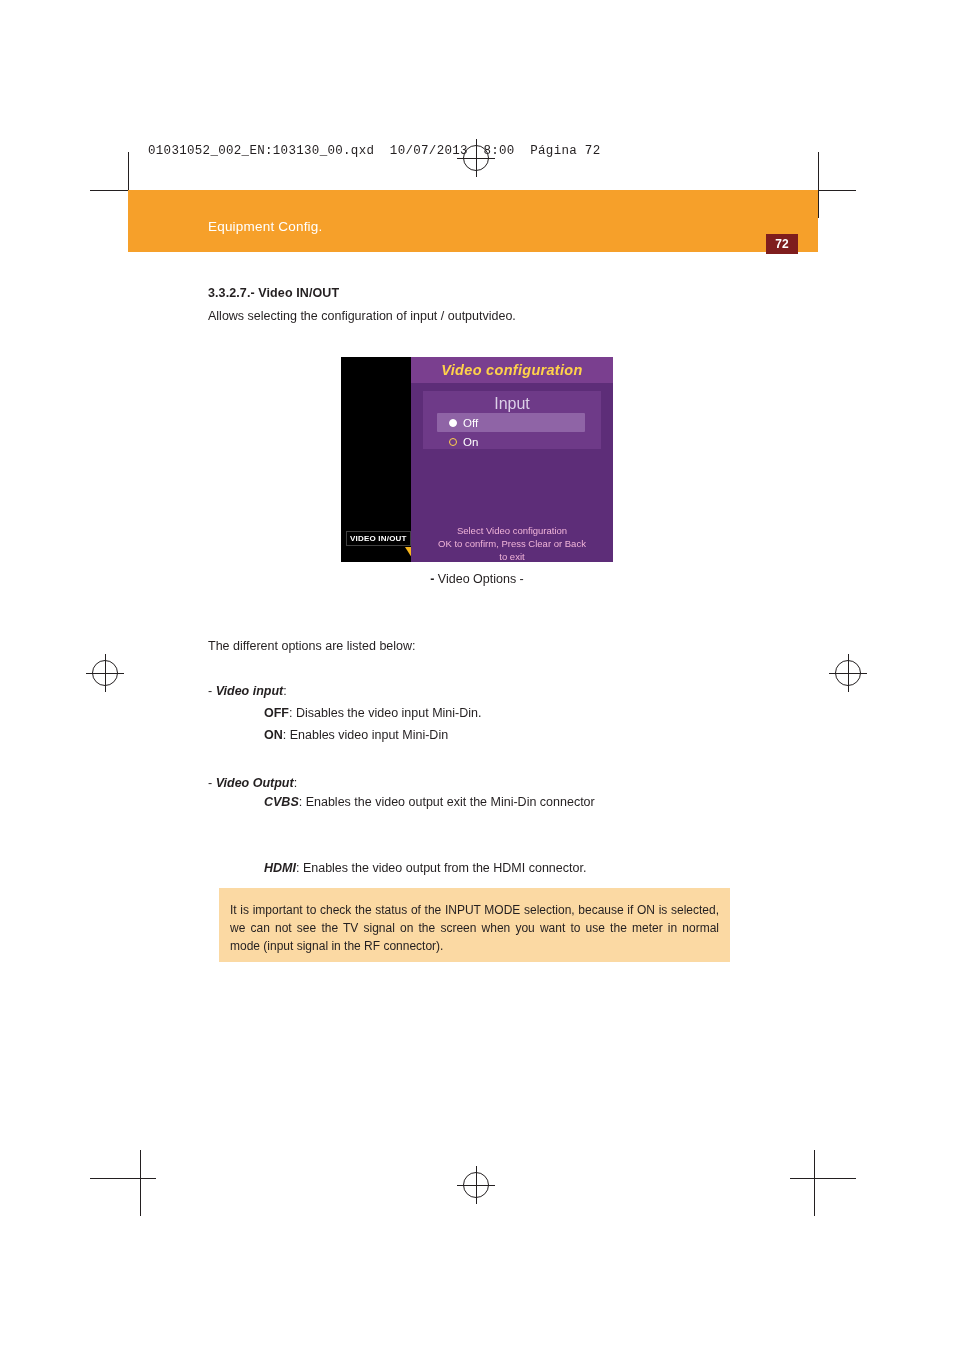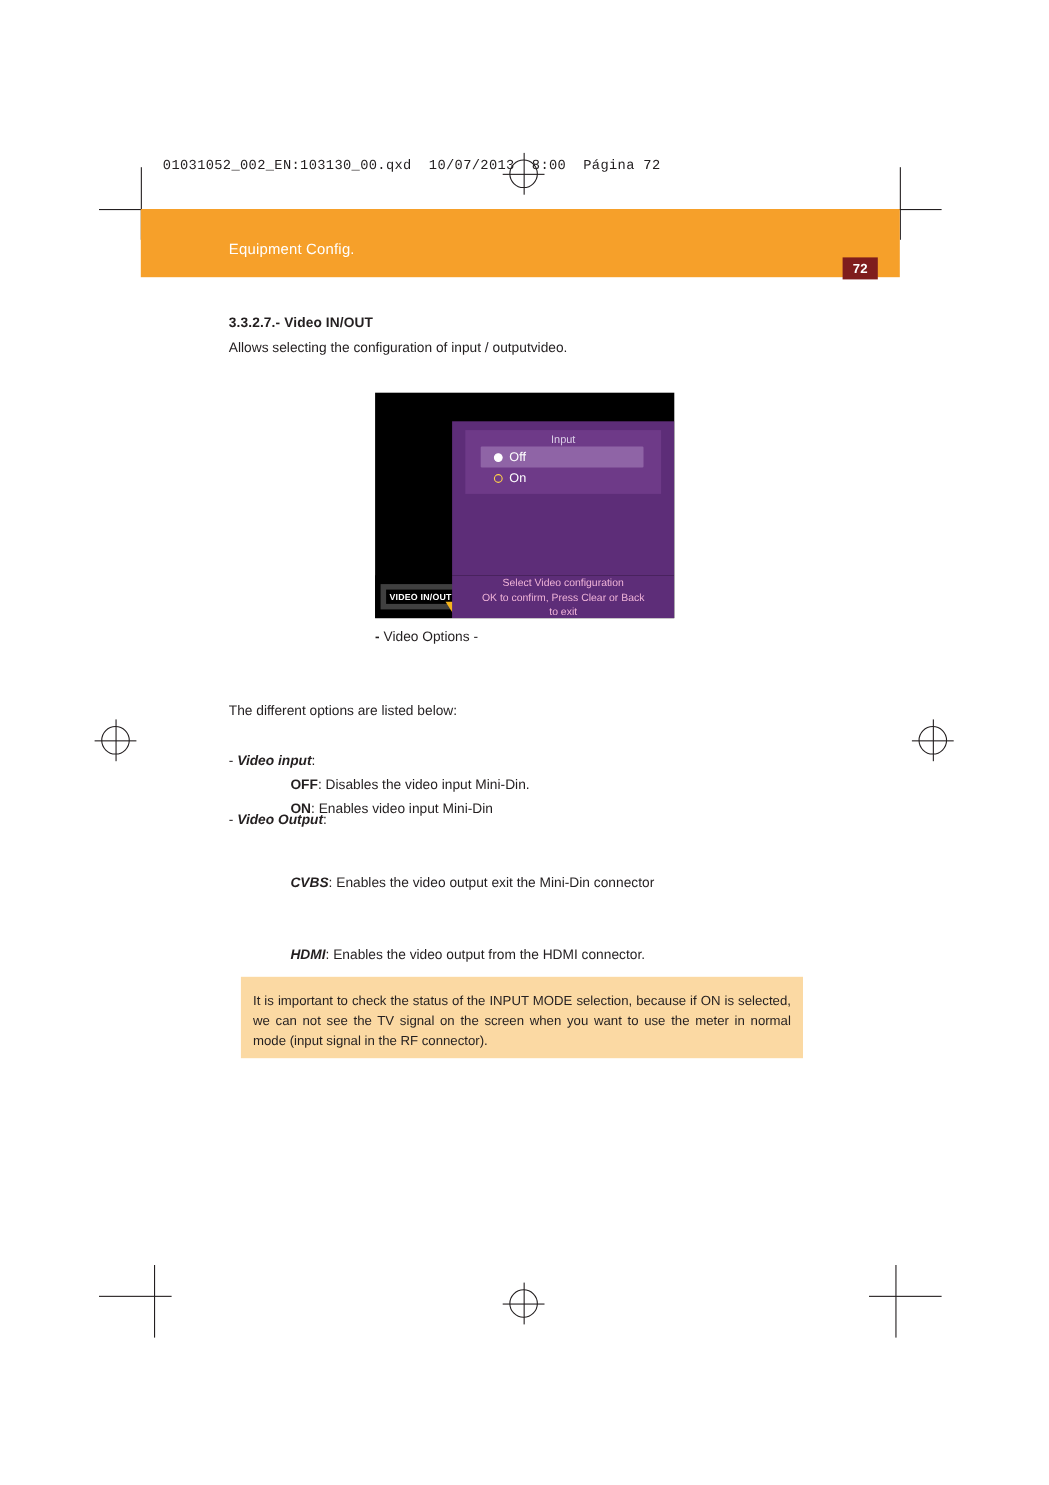--- a/index.html
+++ b/index.html
@@ -140,21 +140,21 @@
   }
   .panel {
     position: absolute;
     left: 12px;
     width: 178px;
     background: #6e3a88;
   }
   .panel-label {
     text-align: center;
     color: #dcd0e8;
-    font-size: 10px;
+    font-size: 16px;
     padding-top: 4px;
   }
   .opt-row {
     display: flex;
     align-items: center;
     height: 19px;
     padding-left: 26px;
     color: #ffffff;
     font-size: 11.5px;
   }
@@ -194,21 +194,21 @@
     left: 0;
     top: 166px;
     width: 70px;
     height: 39px;
     background: #000000;
   }
   .vio-label {
     position: absolute;
     left: 5px;
     top: 174px;
-    border: 5px solid #404040;
+    border: 1px solid #404040;
     color: #ffffff;
     font-size: 8px;
     font-weight: bold;
     padding: 2px 3px;
     letter-spacing: 0.2px;
   }
   .arrow-down {
     position: absolute;
     left: 64px;
     top: 190px;
@@ -216,20 +216,21 @@
     border-left: 7px solid transparent;
     border-right: 7px solid transparent;
     border-top: 11px solid #f5b41d;
   }
 
   .fig-caption {
     position: absolute;
     left: 341px;
     top: 572px;
     width: 272px;
+    text-align: center;
     font-size: 12.5px;
   }
   .fig-caption b { font-weight: bold; }
 
   
   .p {
     position: absolute;
     font-size: 12.5px;
     left: 208px;
   }
@@ -280,20 +281,21 @@
 <div class="filestrip">01031052_002_EN:103130_00.qxd  10/07/2013  8:00  Página 72</div>
 
 <div class="header-band"></div>
 <div class="header-title">Equipment Config.</div>
 <div class="page-num-box">72</div>
 
 <div class="sec-title">3.3.2.7.- Video IN/OUT</div>
 <div class="sec-desc">Allows selecting the configuration of input / outputvideo.</div>
 
 <div class="figure">
+  <div class="fig-title">Video configuration</div>
 
   <div class="fig-right">
     <div class="panel" style="top:8px; height:58px;">
       <div class="panel-label">Input</div>
       <div class="opt-row selected">
         <span class="radio on"></span>
         <span>Off</span>
       </div>
       <div class="opt-row">
         <span class="radio"></span>
@@ -322,21 +324,21 @@
   <span>-</span>
   <span class="bi">Video input</span><span>:</span>
 </div>
 <div class="p indent" style="top:706px;">
   <span class="b">OFF</span><span>: Disables the video input Mini-Din.</span>
 </div>
 <div class="p indent" style="top:728px;">
   <span class="b">ON</span><span>: Enables video input Mini-Din</span>
 </div>
 
-<div class="p" style="top:738px;">
+<div class="p" style="top:776px;">
   <span>-</span>
   <span class="bi">Video Output</span><span>:</span>
 </div>
 <div class="p indent" style="top:795px;">
   <span class="bi">CVBS</span><span>: Enables the video output exit the Mini-Din connector</span>
 </div>
 <div class="p indent" style="top:861px;">
   <span class="bi">HDMI</span><span>: Enables the video output from the HDMI connector.</span>
 </div>
 

